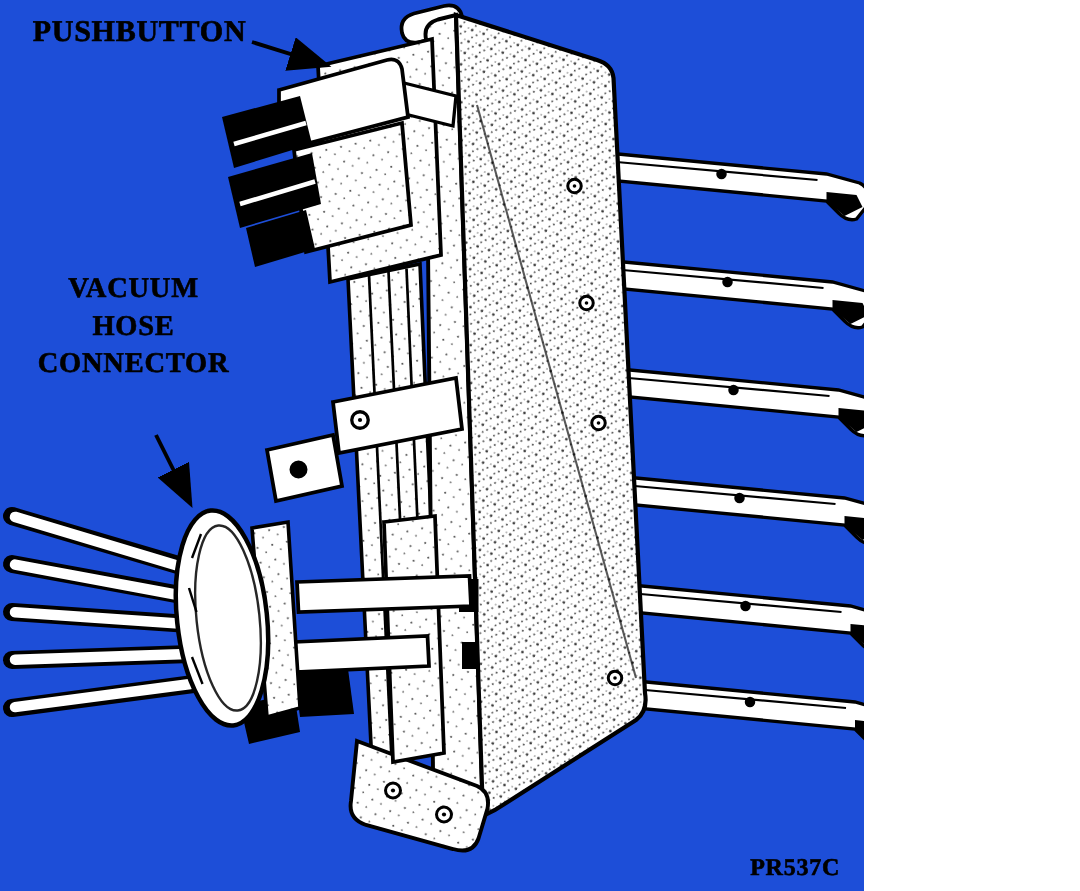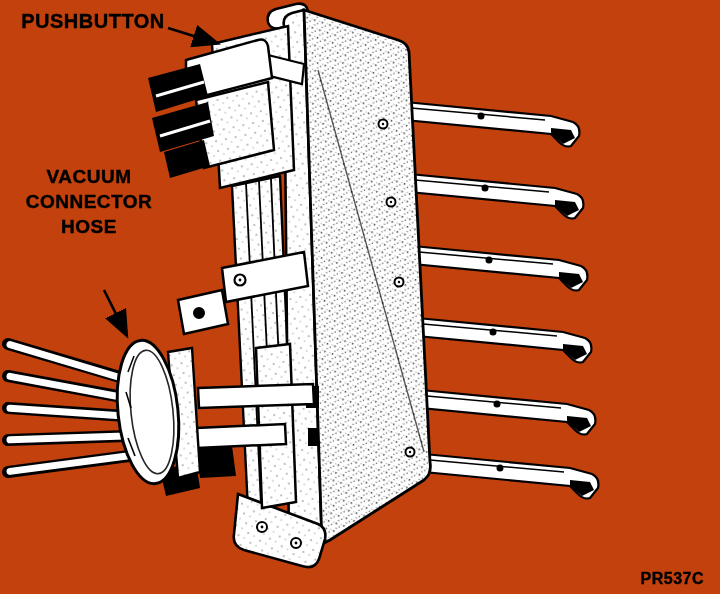--- a/index.html
+++ b/index.html
@@ -2,41 +2,41 @@
 <html><head>
 <meta charset="utf-8">
 <style>
   html, body {
     margin: 0;
     padding: 0;
     background: #ffffff;
   }
   .stage {
     position: relative;
-    width: 720px;
+    width: 576px;
     height: 594px;
-    background: #c2410c;
+    background: #1d4ed8;
     overflow: hidden;
-    font-family: Liberation Sans, sans-serif;
+    font-family: Liberation Serif, serif;
   }
   .stage svg { position: absolute; left: 0; top: 0; }
   .callout {
     position: absolute;
     color: #000;
     font-weight: bold;
     text-align: center;
     letter-spacing: 0.5px;
     -webkit-text-stroke: 0.4px #000;
   }
   .callout-pushbutton {
     left: 12px; top: 10px; width: 162px;
     font-size: 20px; line-height: 23px;
   }
   .callout-vacuum {
-    left: 10px; top: 164px; width: 158px;
+    left: 10px; top: 180px; width: 158px;
     font-size: 19px; line-height: 25px;
   }
   .ref-code {
     position: absolute;
     right: 16px; bottom: 6px;
     color: #000;
     font-weight: bold;
     font-size: 16px;
     letter-spacing: 0.5px;
     -webkit-text-stroke: 0.4px #000;
@@ -203,19 +203,19 @@
       <line x1="104" y1="290" x2="126" y2="334" marker-end="url(#arrowHead)"></line>
     </g>
   </svg>
 
   <div class="callout callout-pushbutton">
     <div>PUSHBUTTON</div>
   </div>
 
   <div class="callout callout-vacuum">
     <div>VACUUM</div>
+    <div>HOSE</div>
     <div>CONNECTOR</div>
-    <div>HOSE</div>
   </div>
 
   <div class="ref-code">PR537C</div>
 
 </div>
 
 </body></html>

